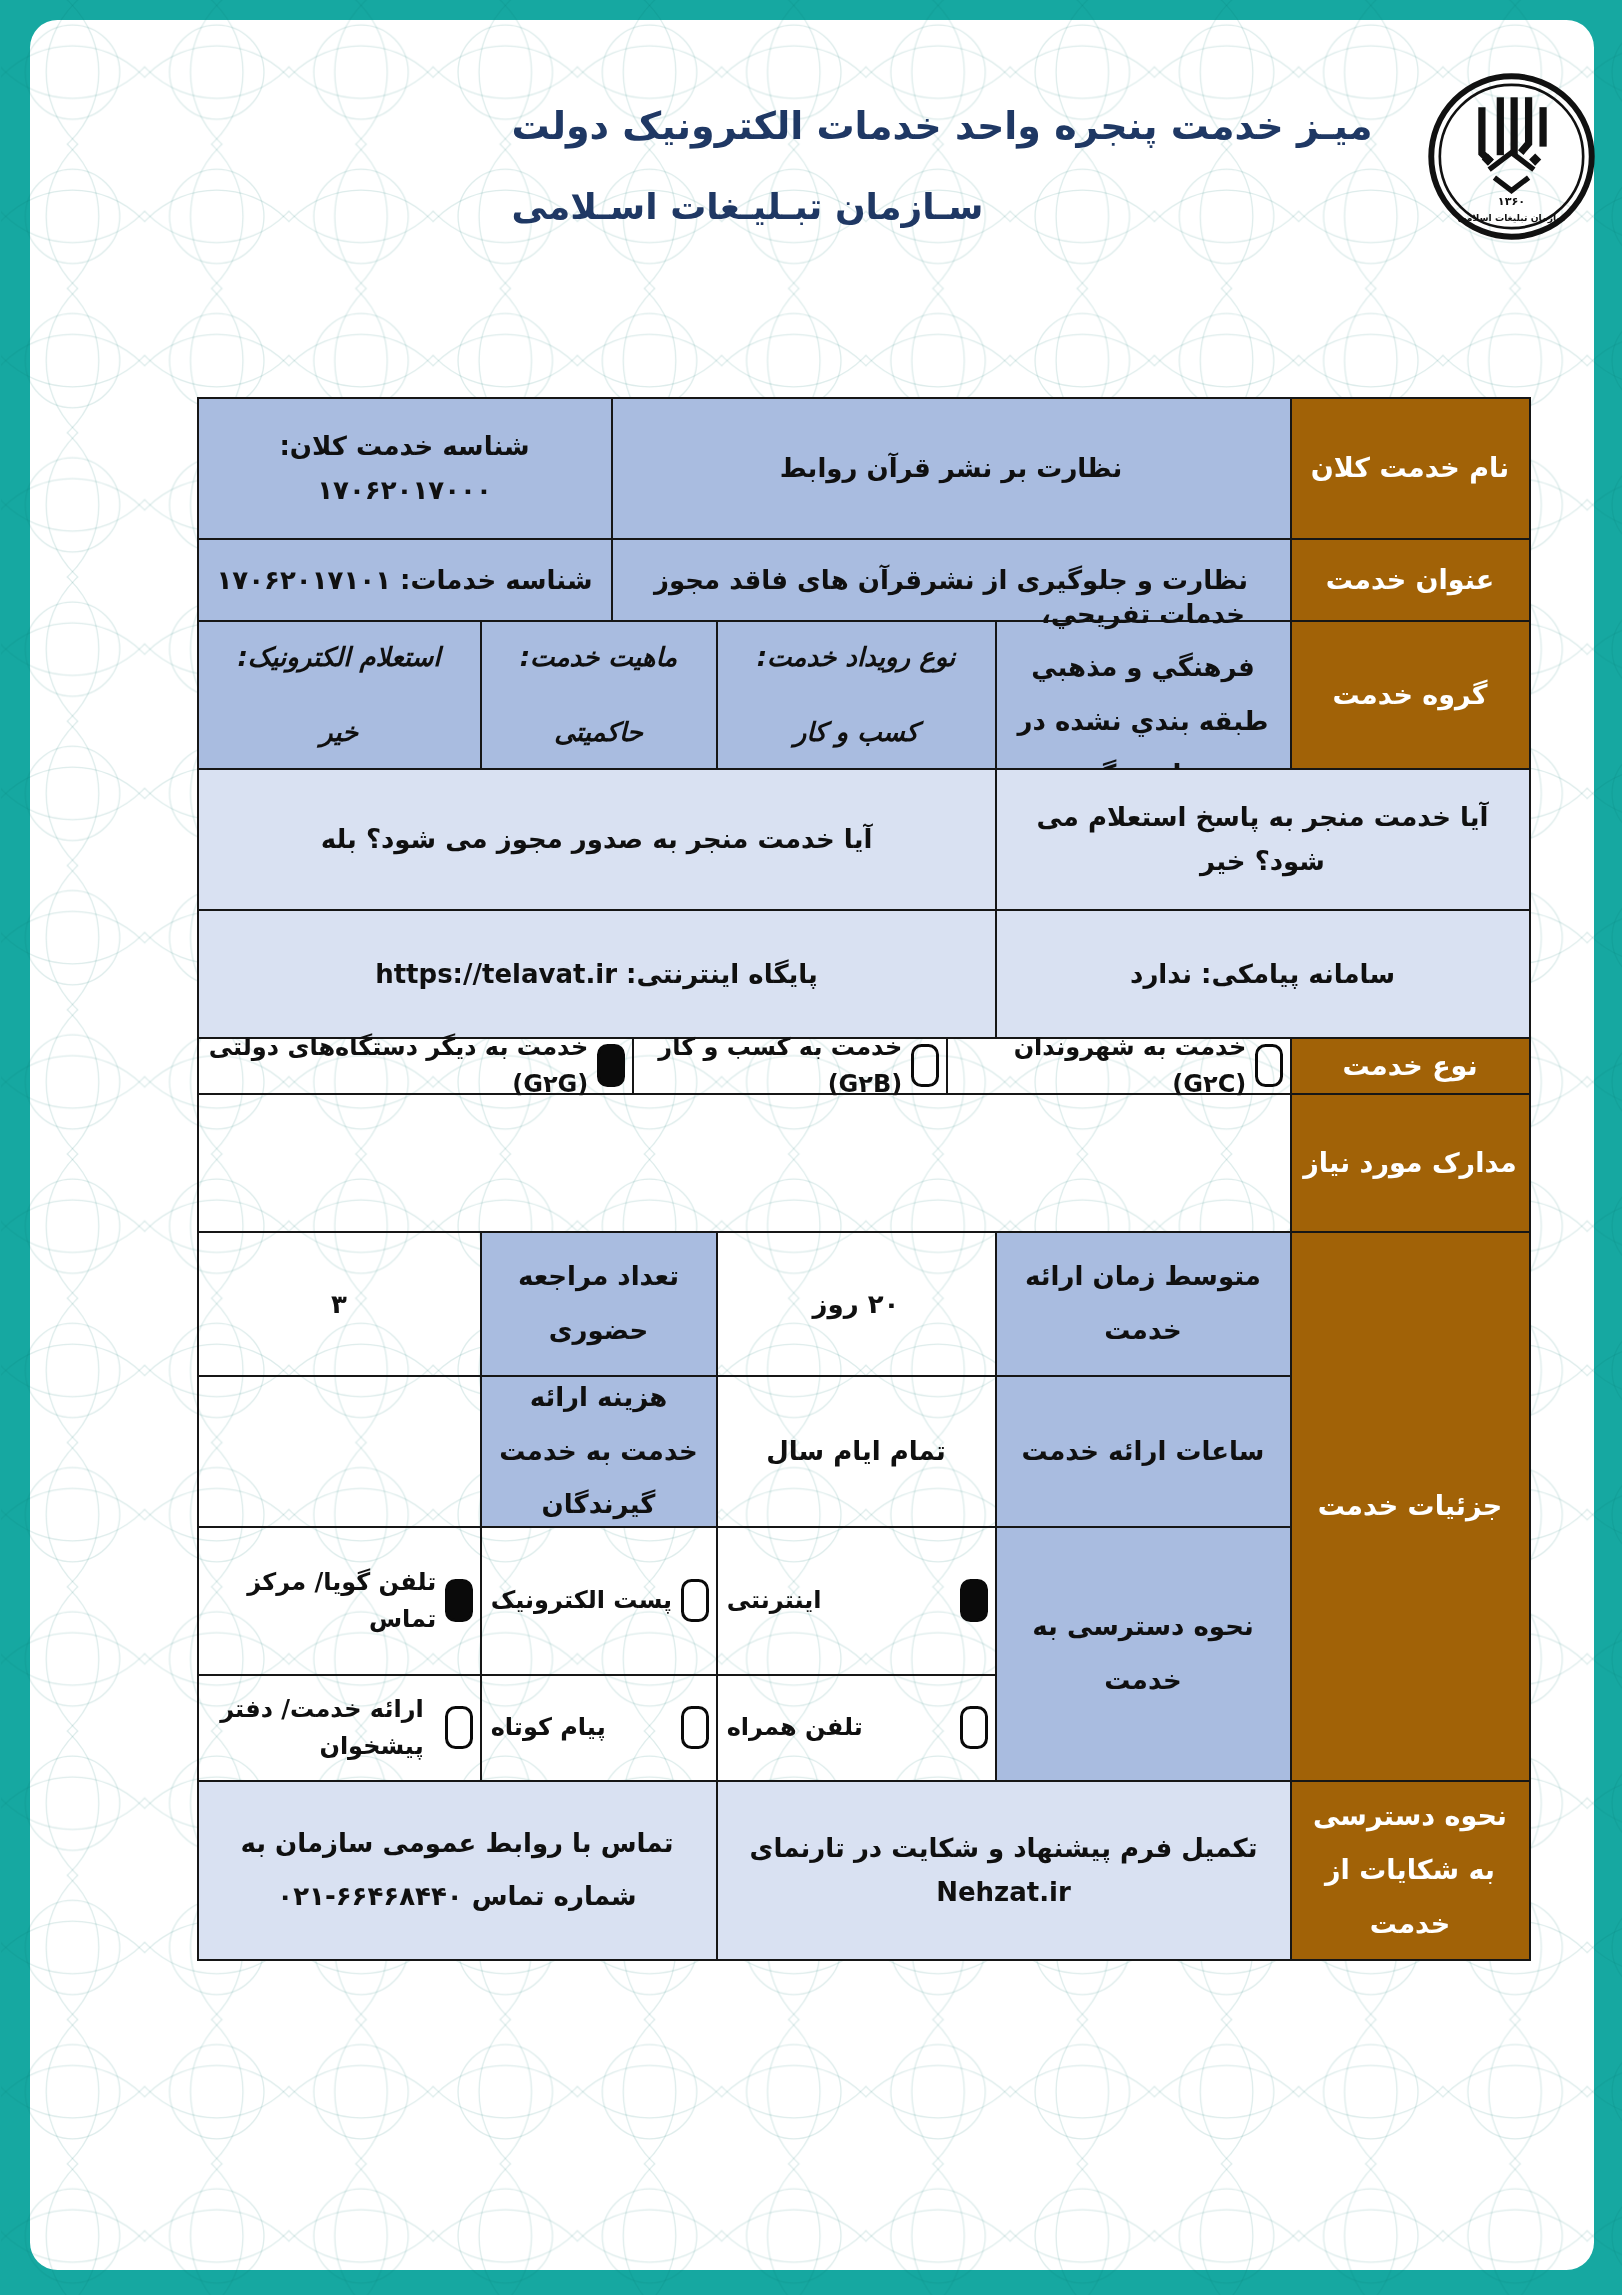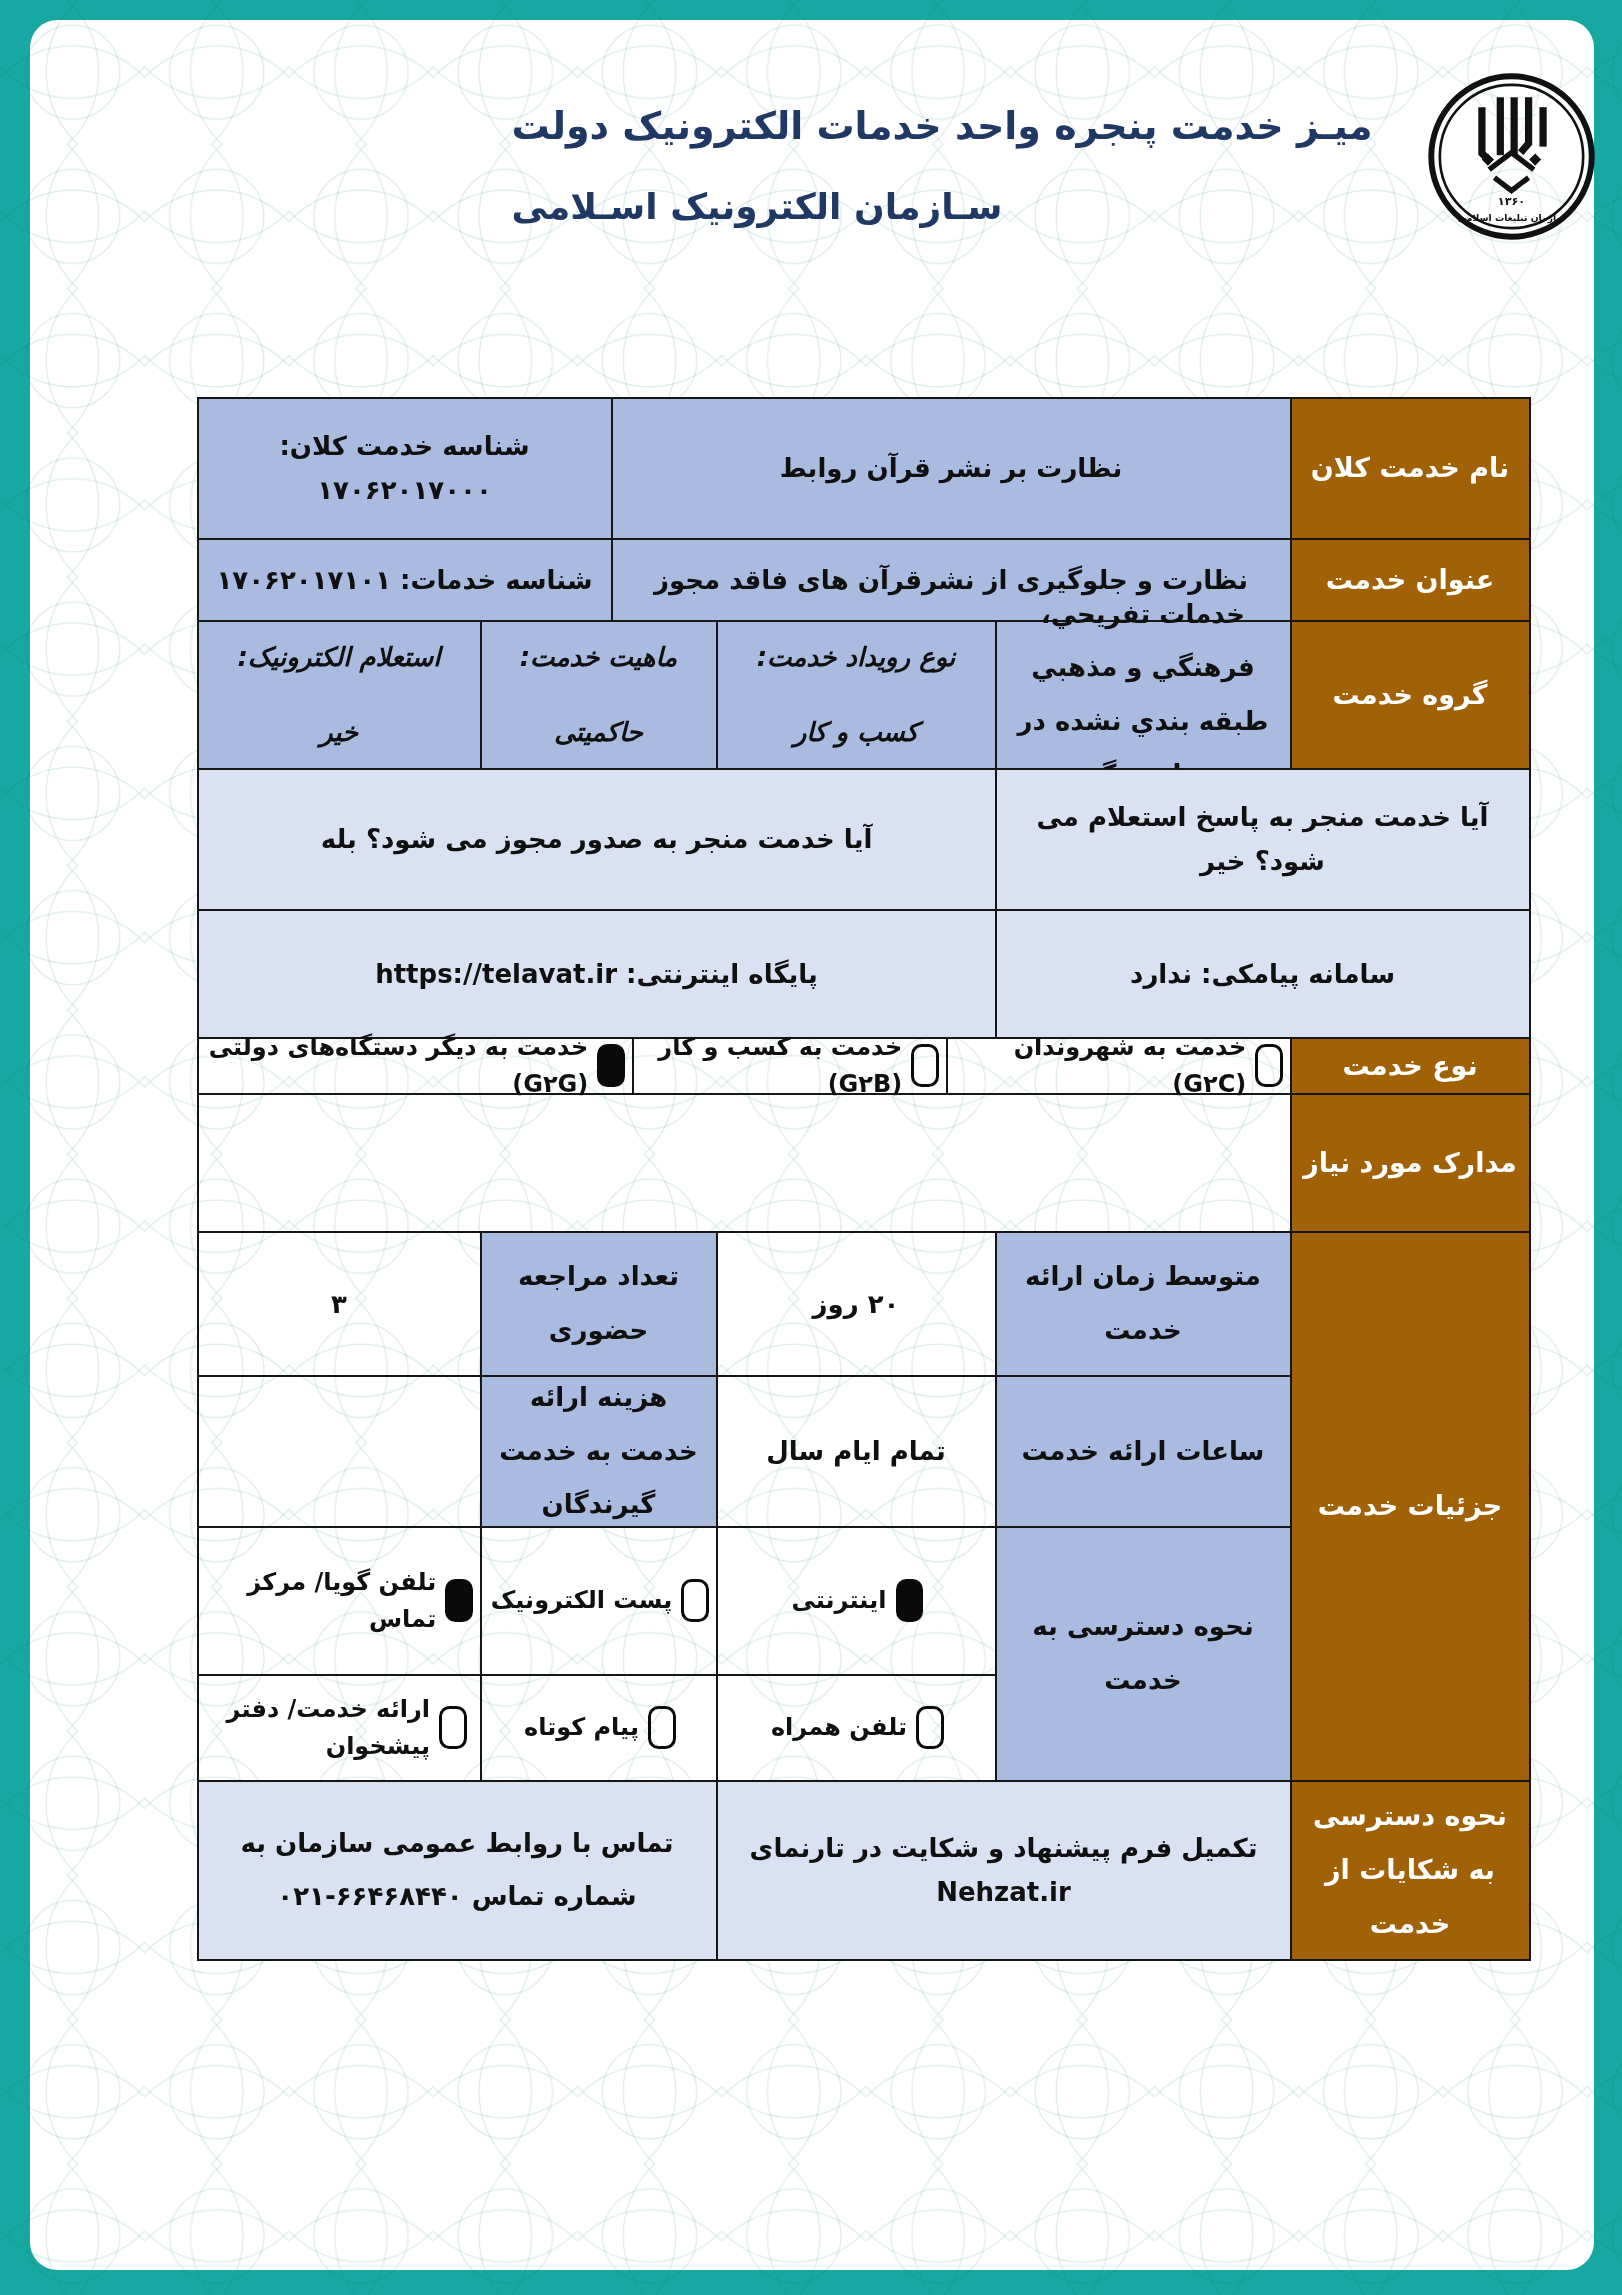--- a/index.html
+++ b/index.html
@@ -44,21 +44,21 @@
     display:flex; align-items:center; justify-content:center;
     text-align:center; padding:5.2px 9.2px; line-height:1.7;
   }
   .lbl   { background:#a16207; color:#ffffff; font-size:27px; line-height:2; }
   .mid   { background:#a9bce0; }
   .lit   { background:#d9e1f2; }
   .clear { background:transparent; }
   .col   { flex-direction:column;font-style:italic; }
   .gap2  { line-height:2.05; }
   .sub-title { margin-bottom:31.5px; }
-  .chk-cell { justify-content:center; padding-right:6.6px; gap:9.2px; }
+  .chk-cell { justify-content:space-between; padding-right:6.6px; gap:9.2px; }
   .chkbox {
     flex:0 0 auto; width:27.5px; height:43px;
     border:3.9px solid #0a0a0a; border-radius:10.5px; background:transparent;
   }
   .chkbox.checked { background:#0a0a0a; border-color:#0a0a0a; }
   .chk-lbl { font-size:24px; text-align:right; line-height:1.55; }
   .smallwrap { max-width:216px; }
 </style>
 </head>
 <body>
@@ -77,21 +77,21 @@
       </g>
     </pattern>
   </defs>
   <rect x="0" y="0" width="2474" height="3500" fill="url(#arab)"></rect>
 </svg>
 
 <div class="content">
 
   <div class="hdr-titles">
     <div class="hdr-line1">میـز خدمت پنجره واحد خدمات الکترونیک دولت</div>
-    <div class="hdr-line2">سـازمان الکترونیک اسـلامی</div>
+    <div class="hdr-line2">سـازمان تبـلیـغات اسـلامی</div>
   </div>
 
   <svg class="logo" viewBox="0 0 260 260" xmlns="http://www.w3.org/2000/svg">
     <circle cx="130" cy="130" r="122" fill="none" stroke="#111" stroke-width="9"></circle>
     <circle cx="130" cy="130" r="109" fill="none" stroke="#111" stroke-width="4"></circle>
 
     <g stroke="#111" stroke-width="11" fill="none">
       <path d="M85 55 v70 l14 14"></path>
       <path d="M113 40 v88"></path>
       <path d="M134 40 v88"></path>

